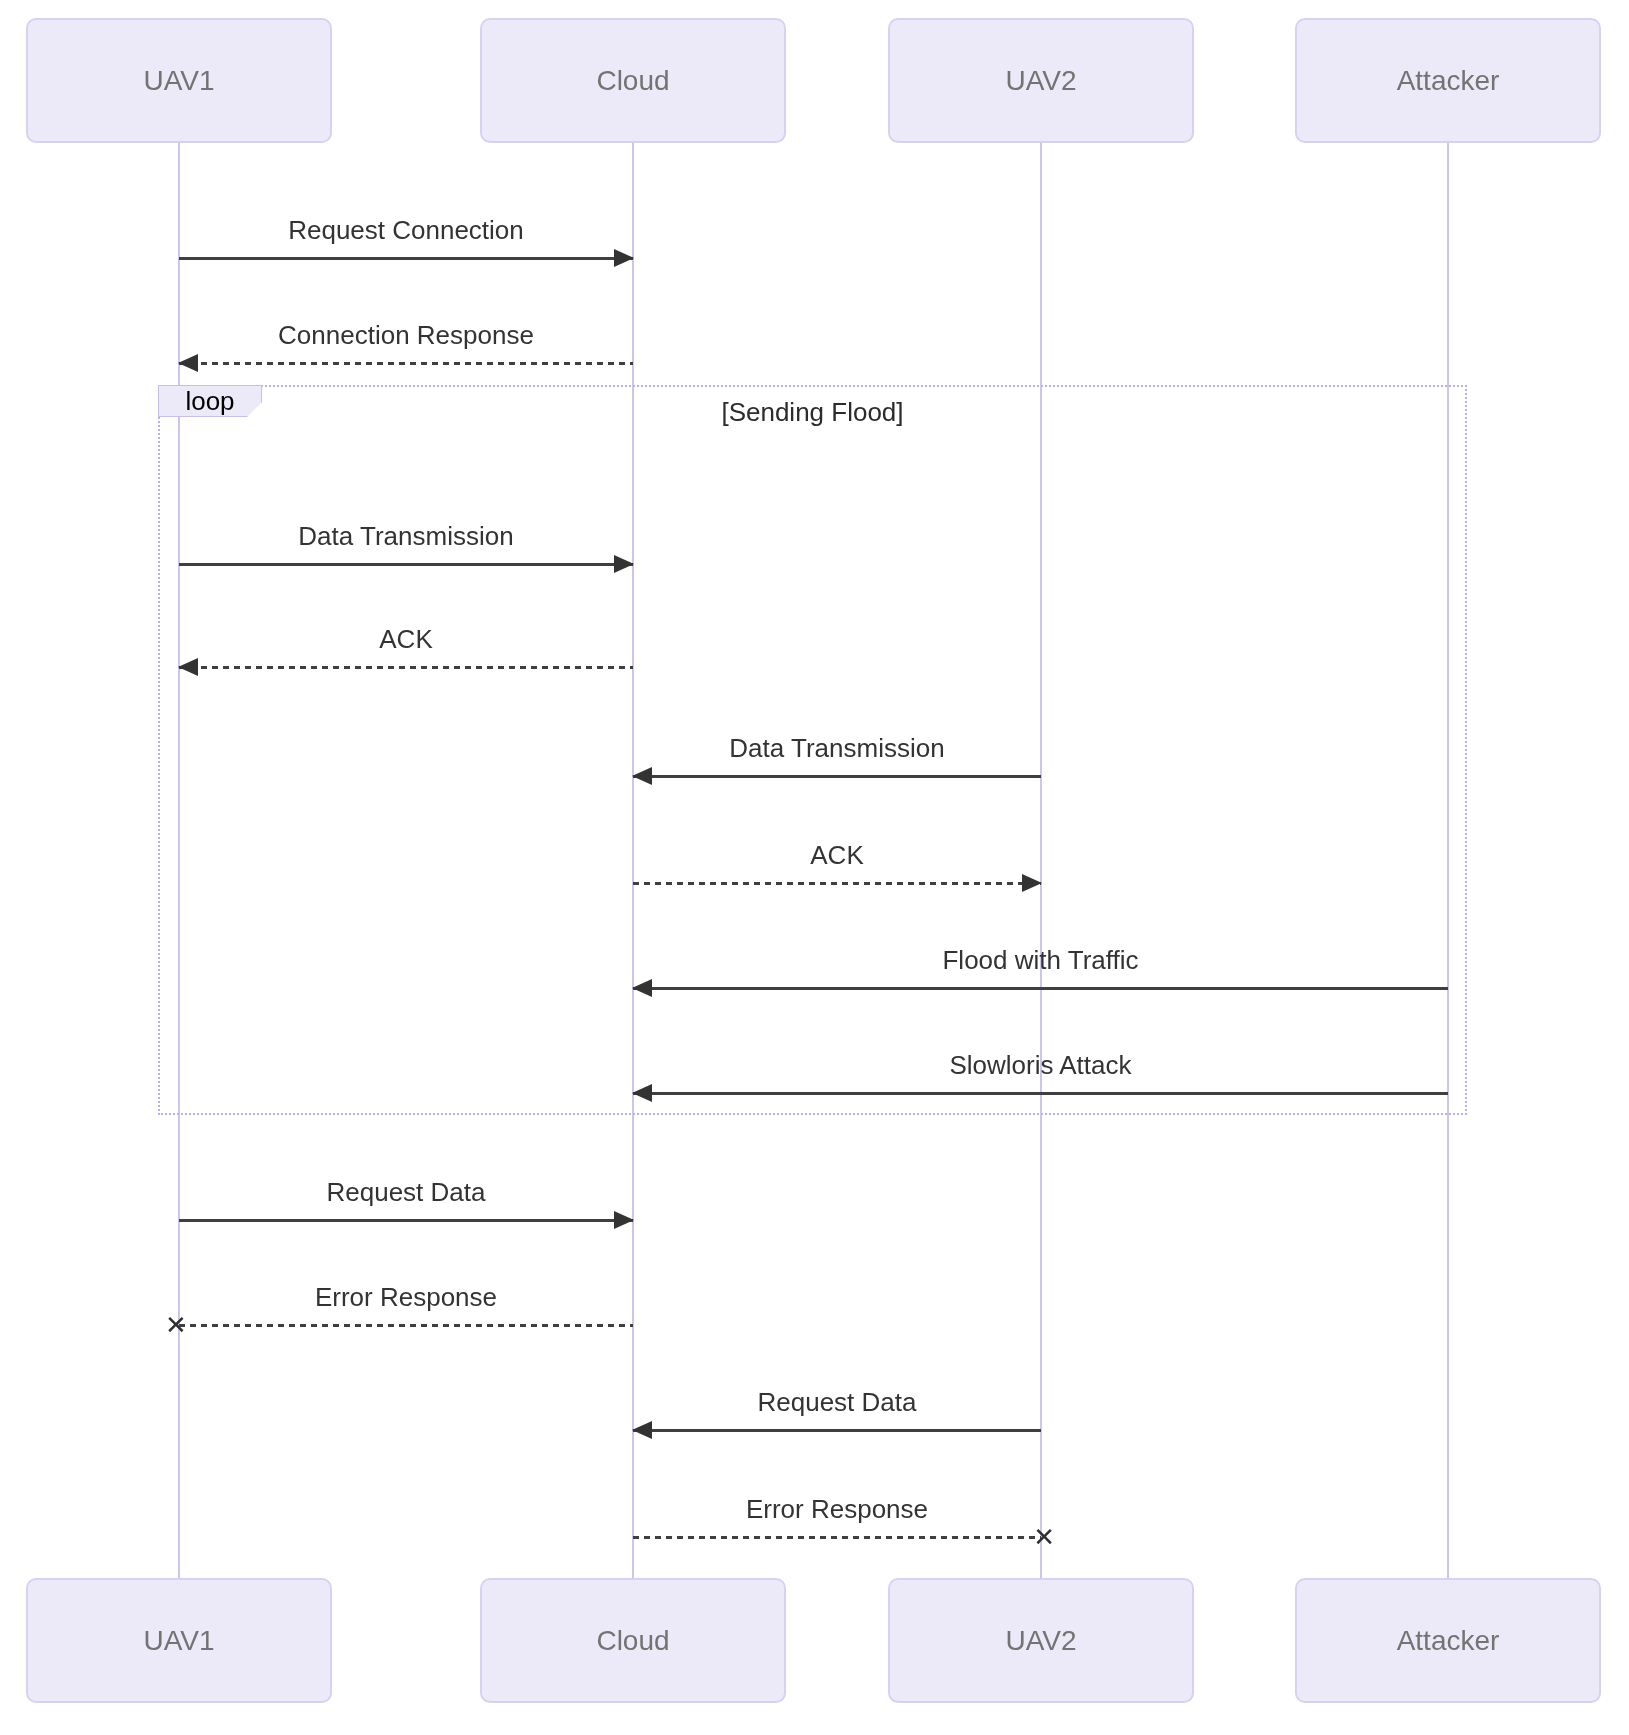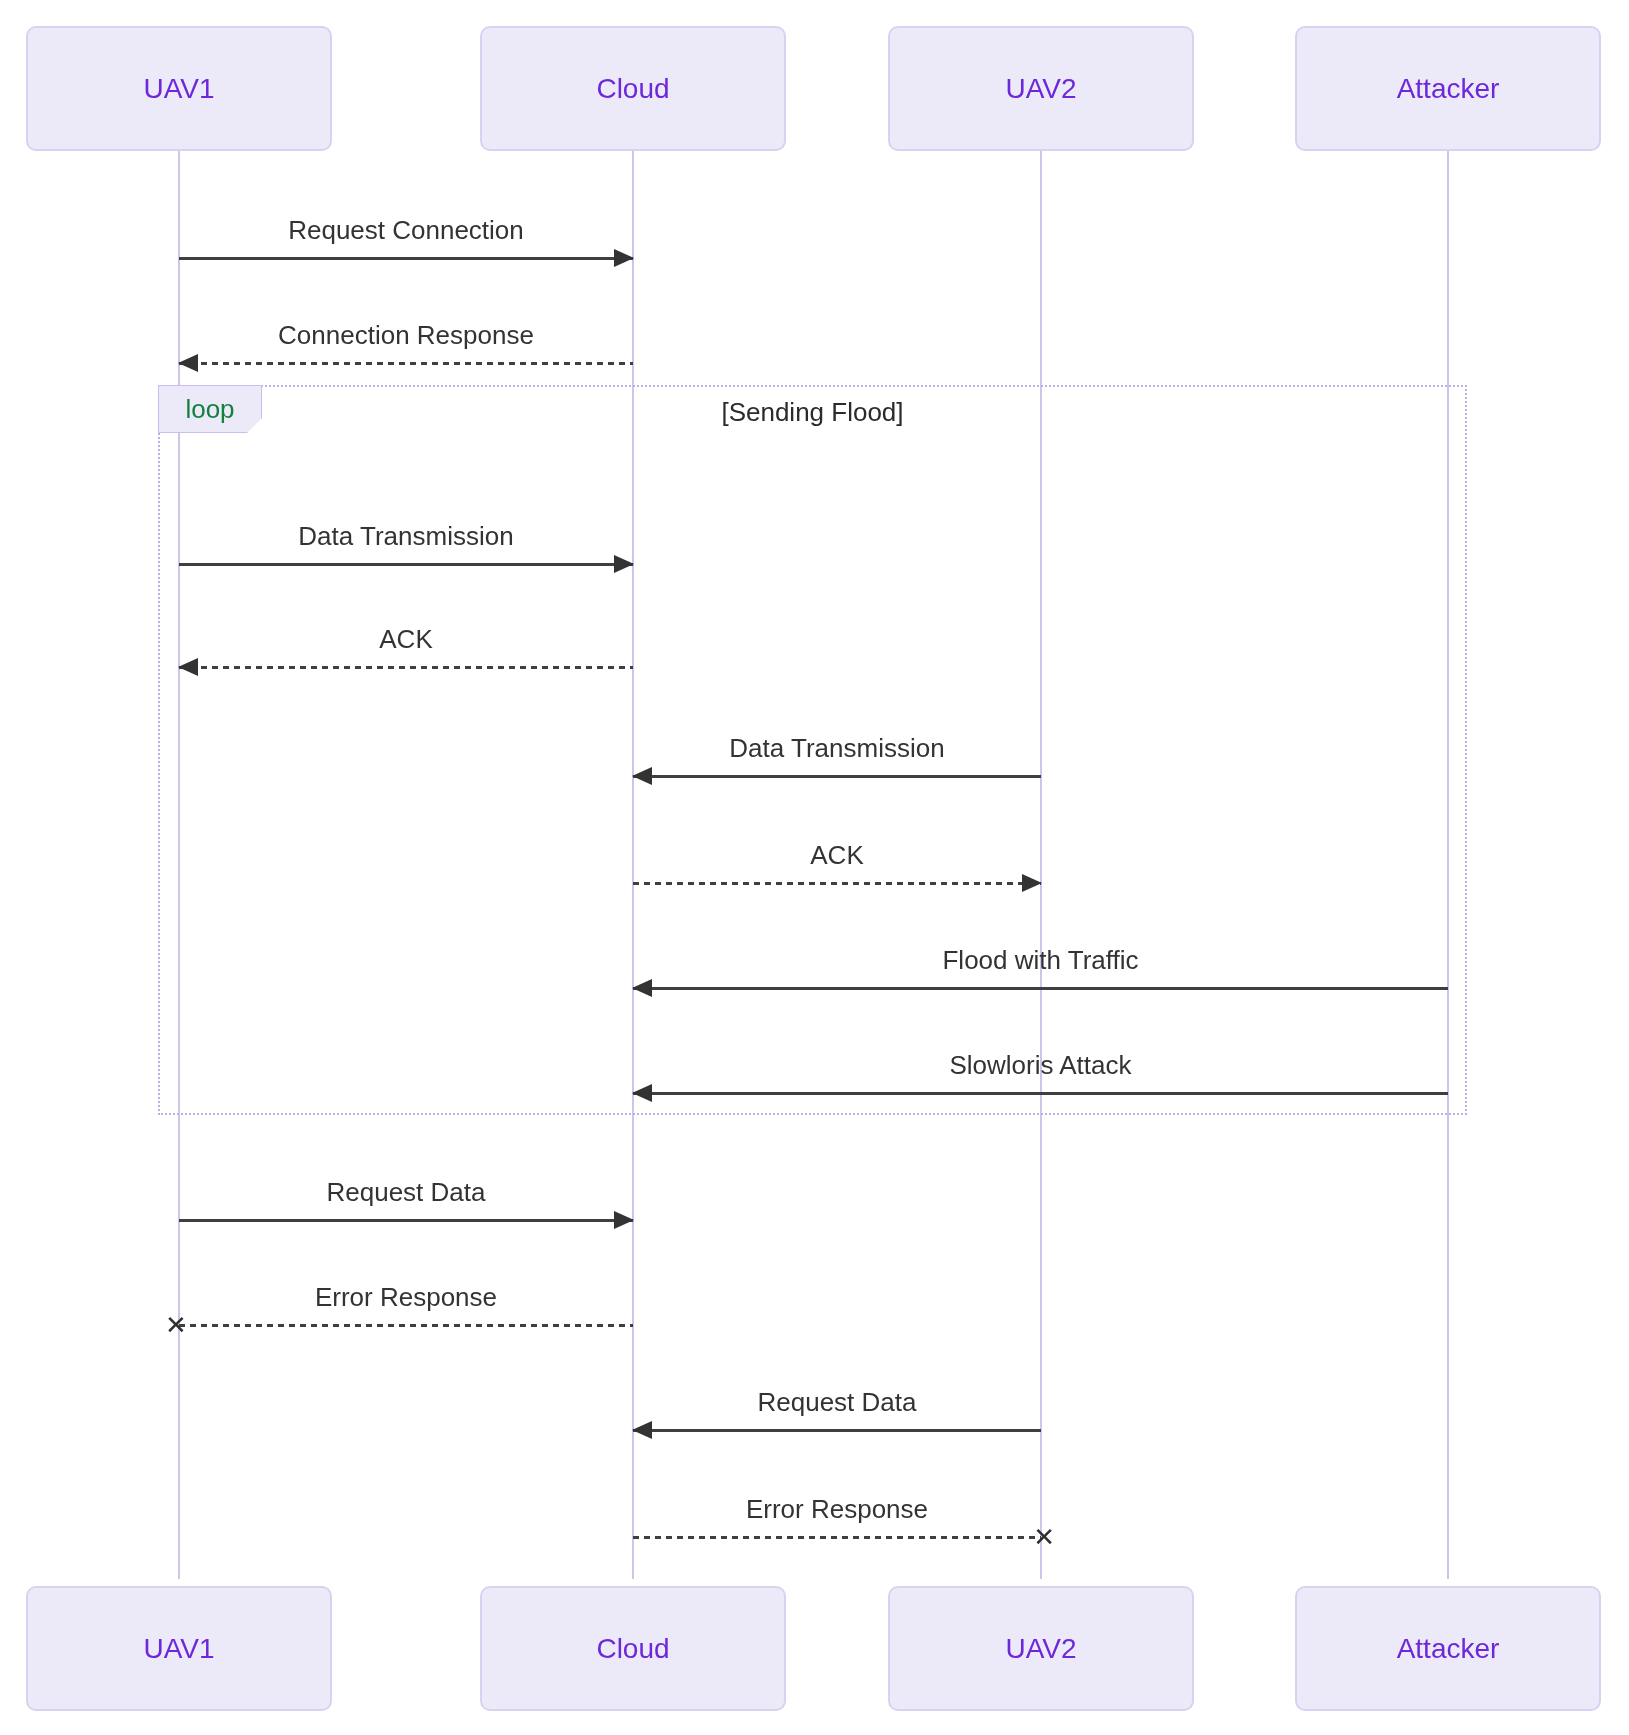--- a/index.html
+++ b/index.html
@@ -5,32 +5,32 @@
   html,body{margin:0;padding:0;background:#ffffff;}
   .canvas{
     position:relative; width:1629px; height:1735px; background:#ffffff;
     font-family:"Liberation Sans","DejaVu Sans",sans-serif; overflow:hidden;
   }
   .lifeline{position:absolute; width:2px; top:143px; height:1436px; background:#CFC5EC;}
   .actor{
     position:absolute; width:306px; height:125px; background:#ECE9F9;
     border:2px solid #DAD1F1; border-radius:10px; box-sizing:border-box;
     display:flex; align-items:center; justify-content:center;
-    font-size:28px; color:#6d28d9; z-index:5;margin-top:8px;
+    font-size:28px; color:#737373; z-index:5;
   }
   .loop-frame{
     position:absolute; left:158px; top:385px; width:1309px; height:730px;
     border:2px dotted #BCAFE8; box-sizing:border-box; z-index:1;
   }
   .loop-label{
-    position:absolute; left:158px; top:385px; width:104px; height:48px;
+    position:absolute; left:158px; top:385px; width:104px; height:32px;
     background:#ECE9F9; border:1px solid #C9BDEE; box-sizing:border-box;
     clip-path:polygon(0 0,100% 0,100% calc(100% - 15px),calc(100% - 15px) 100%,0 100%);
     display:flex; align-items:center; justify-content:center;
-    font-size:26px; color:#15803d; z-index:2;
+    font-size:26px; color:#000000; z-index:2;
   }
   .loop-condition{
     position:absolute; left:158px; top:397px; width:1309px; text-align:center;
     font-size:26px; color:#2b2b2b; z-index:2;
   }
   .msg{position:absolute; height:56px; z-index:3;}
   .msg-label{
     position:absolute; left:0; right:0; bottom:14px; text-align:center;
     font-size:26px; color:#333333; white-space:nowrap;
   }

